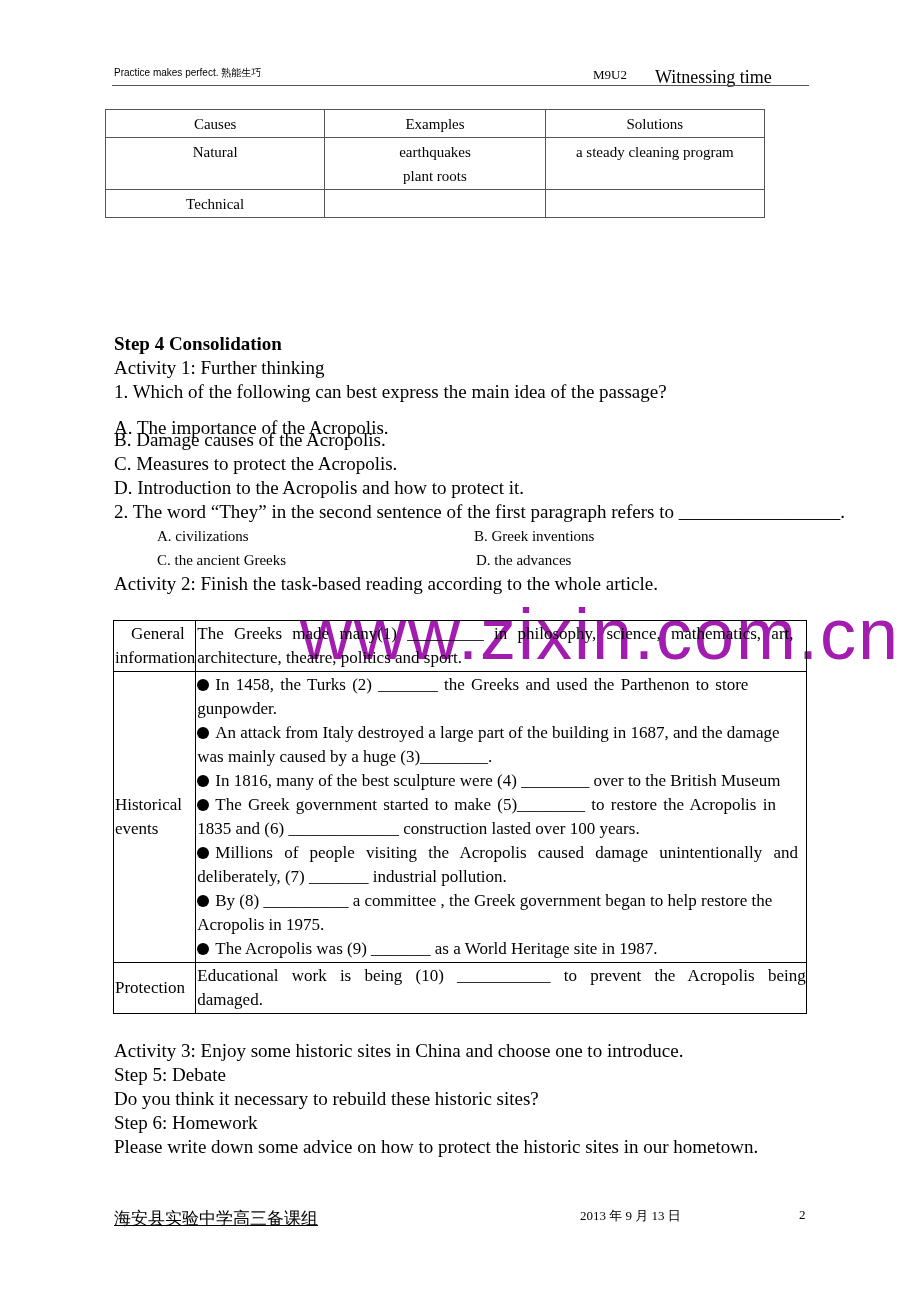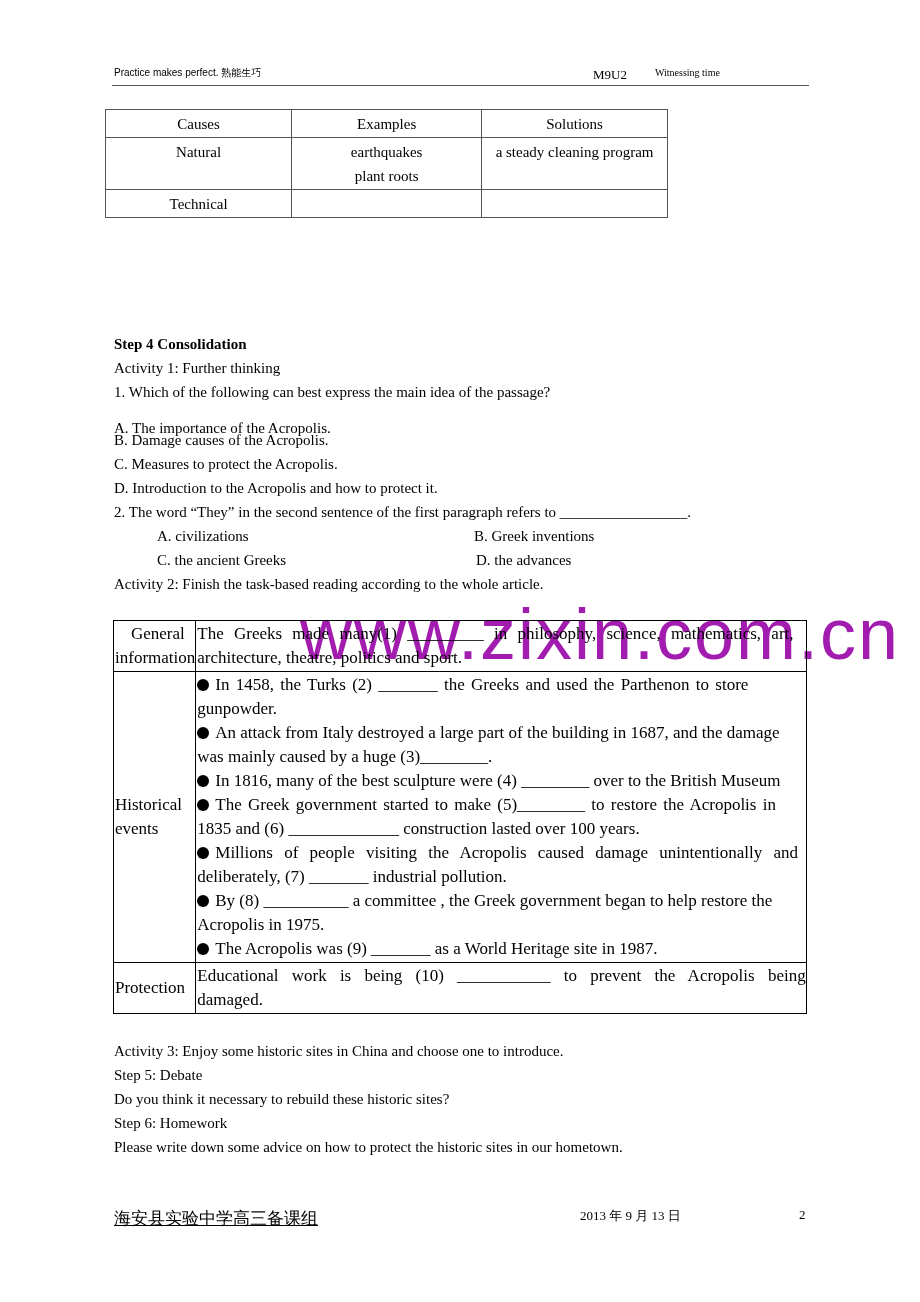--- a/index.html
+++ b/index.html
@@ -5,30 +5,30 @@
   html, body { margin: 0; padding: 0; background: #ffffff; }
   body {
     width: 920px; height: 1302px; position: relative; overflow: hidden;
     font-family: "Liberation Serif", "DejaVu Serif", serif;
     color: #000; font-size: 15px;
   }
   .abs { position: absolute; }
   
   .hdr-left { left: 114px; top: 66px; font-family: "Liberation Sans", "DejaVu Sans", sans-serif; font-size: 10px; }
   .hdr-code { left: 593px; top: 67px; font-size: 13px; }
-  .hdr-title { left: 655px; top: 67px; font-size: 10px; }
+  .hdr-title { left: 655px; top: 67px; font-size: 18px; }
   .hdr-rule { left: 112px; top: 85px; width: 697px; height: 0; border-top: 1.5px solid #555; }
 
   
-  .t1 { left: 105px; top: 109px; width: 563px; border-collapse: collapse; font-size: 15px; }
+  .t1 { left: 105px; top: 109px; width: 660px; border-collapse: collapse; font-size: 15px; }
   .t1 td { border: 1px solid #555; text-align: center; vertical-align: top; padding: 2px 4px 1px; line-height: 24px; }
   .t1 .c1 { width: 211px; } .t1 .c2 { width: 212px; } .t1 .c3 { width: 211px; }
 
   
-  .line { left: 114px; font-size: 15px; line-height: 24px; white-space: nowrap; }
+  .line { left: 114px; font-size: 19px; line-height: 24px; white-space: nowrap; }
   .bold { font-weight: bold; }
   .opt { font-size: 15px; line-height: 24px; white-space: nowrap; margin-left: 35px; }
 
   
   .t2 { left: 113px; top: 620px; width: 686px; border-collapse: collapse; font-size: 17px; }
   .t2 td { border: 1px solid #000; vertical-align: middle; line-height: 24px; padding: 1px 0 1px 1px; }
   .t2 .lab { width: 120px; }
   .t2 .content { text-align: justify; overflow: hidden; }
   .t2 .content p { margin: 0; white-space: nowrap; overflow: hidden; }
   .bullet { display: inline-block; width: 12px; height: 12px; border-radius: 50%; background: #000; vertical-align: -1px; margin-right: 6px; }

